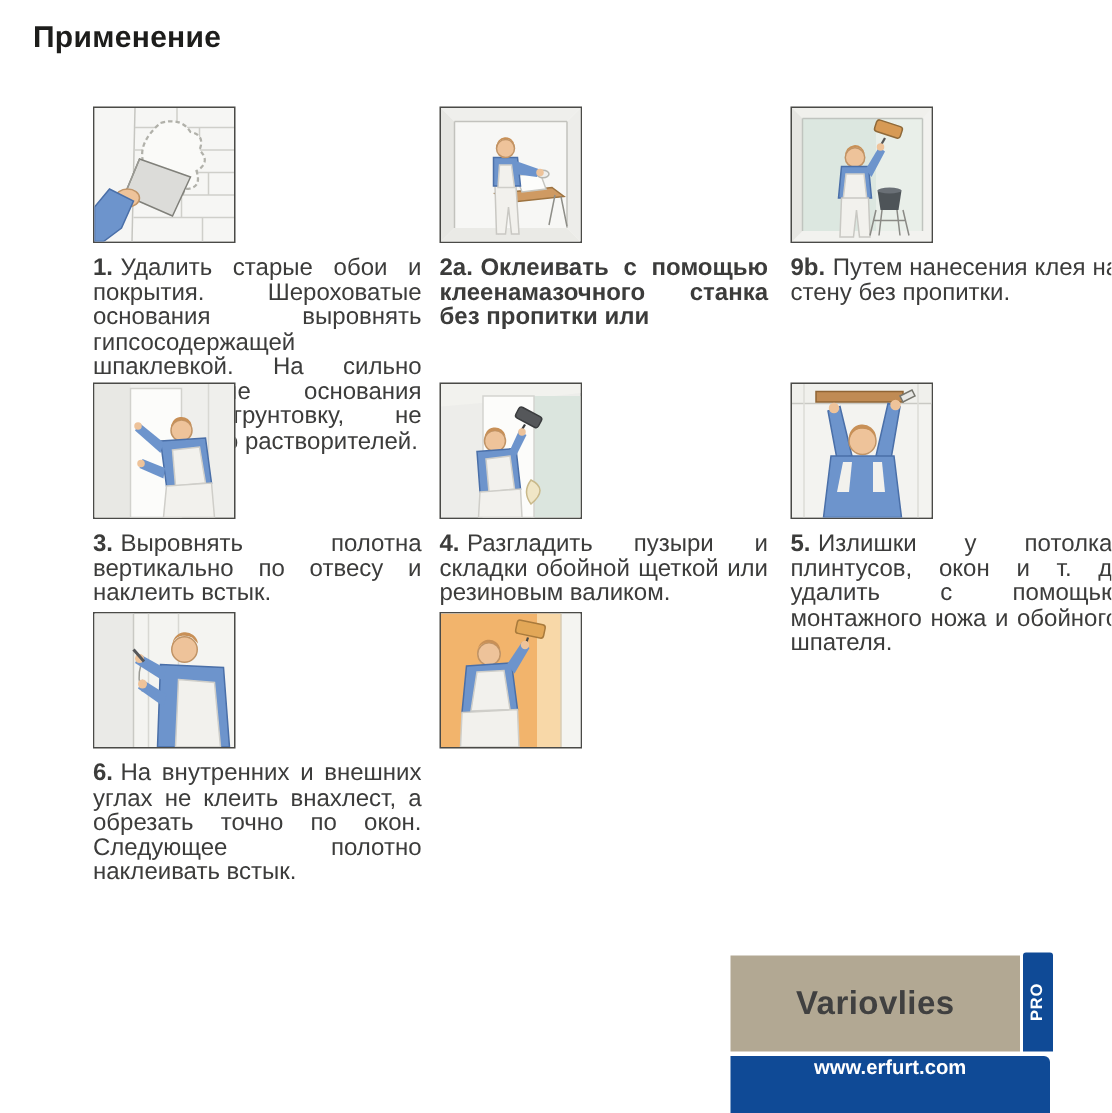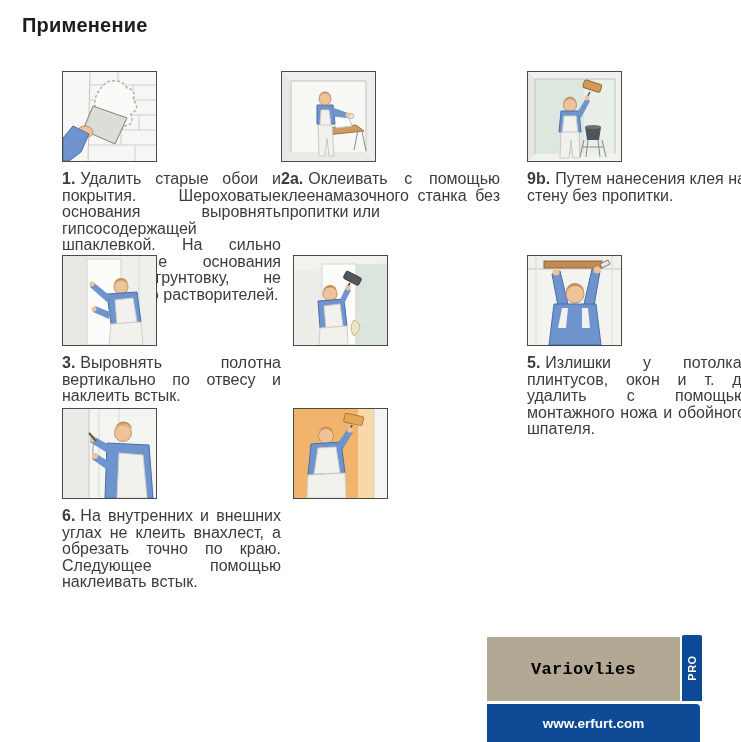--- a/index.html
+++ b/index.html
@@ -5,32 +5,32 @@
   html,body{margin:0;padding:0;background:#ffffff;}
   .page{position:relative;width:741px;height:742px;background:#ffffff;overflow:hidden;
         font-family:"Liberation Sans",sans-serif;color:#3c3c3b;}
   .title{position:absolute;left:22px;top:14px;margin:0;font-size:20px;font-weight:bold;
          color:#1d1d1b;letter-spacing:.2px;}
   .cell{position:absolute;width:219px;}
   .ill{width:93px;height:89px;border:1.5px solid #4a4a47;background:#f7f7f5;}
   .ill svg{display:block;}
   .cap{margin:9px 0 0;font-size:16px;line-height:16.5px;text-align:justify;color:#3c3c3b;}
   .cap b{padding-right:5px;}
-  .c0{left:22px;top:55px;}  .c1{left:241px;top:55px;}  .c2{left:487px;top:55px;}
+  .c0{left:22px;top:55px;}  .c1{left:253px;top:55px;font-weight:bold;}  .c2{left:487px;top:55px;}
   .c3{left:22px;top:239px;} .c4{left:253px;top:239px;} .c5{left:487px;top:239px;}
   .c6{left:22px;top:392px;} .c7{left:253px;top:392px;}
   .tan{position:absolute;left:487px;top:637px;width:193px;height:64px;background:#b2a893;
        display:flex;align-items:center;justify-content:center;}
-  .tan span{color:#000000;font-size:17px;font-weight:bold;letter-spacing:.3px;font-family:Liberation Mono, monospace;}
+  .tan span{color:#404040;font-size:22px;font-weight:bold;letter-spacing:.3px;}
   .pro{position:absolute;left:682px;top:635px;width:20px;height:66px;background:#0f4a96;
        border-radius:2px 2px 0 0;display:flex;align-items:center;justify-content:center;}
   .pro span{color:#fff;font-size:11px;font-weight:bold;letter-spacing:.5px;
             transform:rotate(-90deg);white-space:nowrap;}
   .url{position:absolute;left:487px;top:704px;width:213px;height:38px;background:#0f4a96;
-       border-radius:0 4px 0 0;display:flex;align-items:center;justify-content:center;cursor:pointer;}
+       border-radius:0 4px 0 0;display:flex;align-items:flex-start;justify-content:center;cursor:pointer;}
   .url span{color:#fff;font-size:13.5px;font-weight:bold;}
 </style>
 </head>
 <body>
 
 <div class="page">
 
   <h1 class="title">Применение</h1>
 
   <figure class="cell c0">
@@ -149,20 +149,21 @@
         <line x1="56" y1="27" x2="53" y2="32" stroke="#3a3c3e" stroke-width="1.5"></line>
         <circle cx="36" cy="38" r="7" fill="#eec39a" stroke="#c09467"></circle>
         <path d="M29,37 a7,7 0 0 1 14,-2 l-3,-3 a7,6 0 0 0 -10,2z" fill="#c89057"></path>
         <polygon points="24,45 50,43 53,70 26,72" fill="#6d94cc" stroke="#4a6fa8"></polygon>
         <polygon points="30,50 46,48 49,70 32,72" fill="#f2f1ed" stroke="#cfcec9"></polygon>
         <polygon points="46,44 52,31 57,34 50,48" fill="#6d94cc"></polygon>
         <circle cx="54" cy="32" r="2.5" fill="#eec39a"></circle>
         <polygon points="26,72 53,70 54,89 25,89" fill="#f2f1ed" stroke="#cfcec9"></polygon>
       </svg>
     </div>
+    <p class="cap"><b>4.</b><span>Разгладить пузыри и складки обойной щеткой или резиновым валиком.</span></p>
   </figure>
 
   <figure class="cell c5">
     <div class="ill">
       <svg width="93" height="89" viewBox="0 0 93 89">
         <rect width="93" height="89" fill="#f3f3f0"></rect>
         <rect width="93" height="13" fill="#f0f0ec"></rect>
         <line x1="0" y1="13" x2="93" y2="13" stroke="#c9c9c4"></line>
         <rect x="16" y="5" width="58" height="7" fill="#c08b54" stroke="#8f6434"></rect>
         <line x1="8" y1="0" x2="8" y2="89" stroke="#dddcd7"></line>
@@ -195,21 +196,21 @@
         <path d="M52,22 a8.5,8.5 0 0 1 17,-2 l-4,-4 a9,8 0 0 0 -12,2z" fill="#c89057"></path>
         <polygon points="44,34 86,36 90,89 42,89" fill="#6d94cc" stroke="#4a6fa8"></polygon>
         <polygon points="56,44 80,46 84,89 54,89" fill="#f2f1ed" stroke="#cfcec9"></polygon>
         <polygon points="48,37 30,27 27,33 46,45" fill="#6d94cc"></polygon>
         <circle cx="30" cy="30" r="3" fill="#eec39a"></circle>
         <polygon points="48,54 32,44 29,50 46,62" fill="#6d94cc"></polygon>
         <circle cx="32" cy="47" r="3" fill="#eec39a"></circle>
         <line x1="26" y1="24" x2="33" y2="32" stroke="#55575a" stroke-width="2"></line>
       </svg>
     </div>
-    <p class="cap"><b>6.</b><span>На внутренних и внешних углах не клеить внахлест, а обрезать точно по краю. Следующее помощью наклеивать встык.</span></p>
+    <p class="cap"><b>6.</b><span>На внутренних и внешних углах не клеить внахлест, а обрезать точно по окон. Следующее полотно наклеивать встык.</span></p>
   </figure>
 
   <figure class="cell c7">
     <div class="ill">
       <svg width="93" height="89" viewBox="0 0 93 89">
         <rect width="93" height="89" fill="#f6f6f3"></rect>
         <rect width="72" height="89" fill="#f2b46c"></rect>
         <rect x="64" y="0" width="16" height="89" fill="#f8d8a8"></rect>
         <rect x="80" y="0" width="13" height="89" fill="#f4f4f1"></rect>
         <line x1="80" y1="0" x2="80" y2="89" stroke="#d9cdb4"></line>

